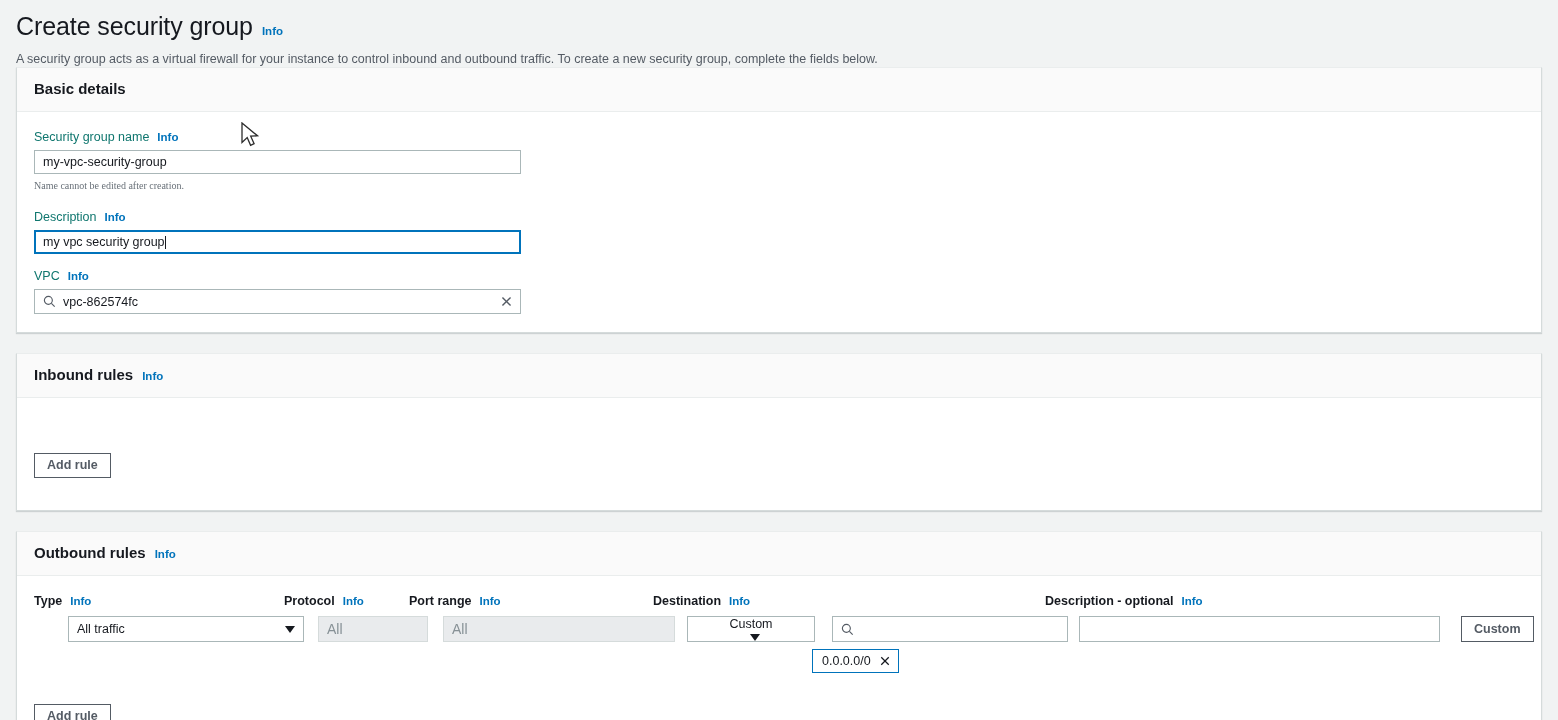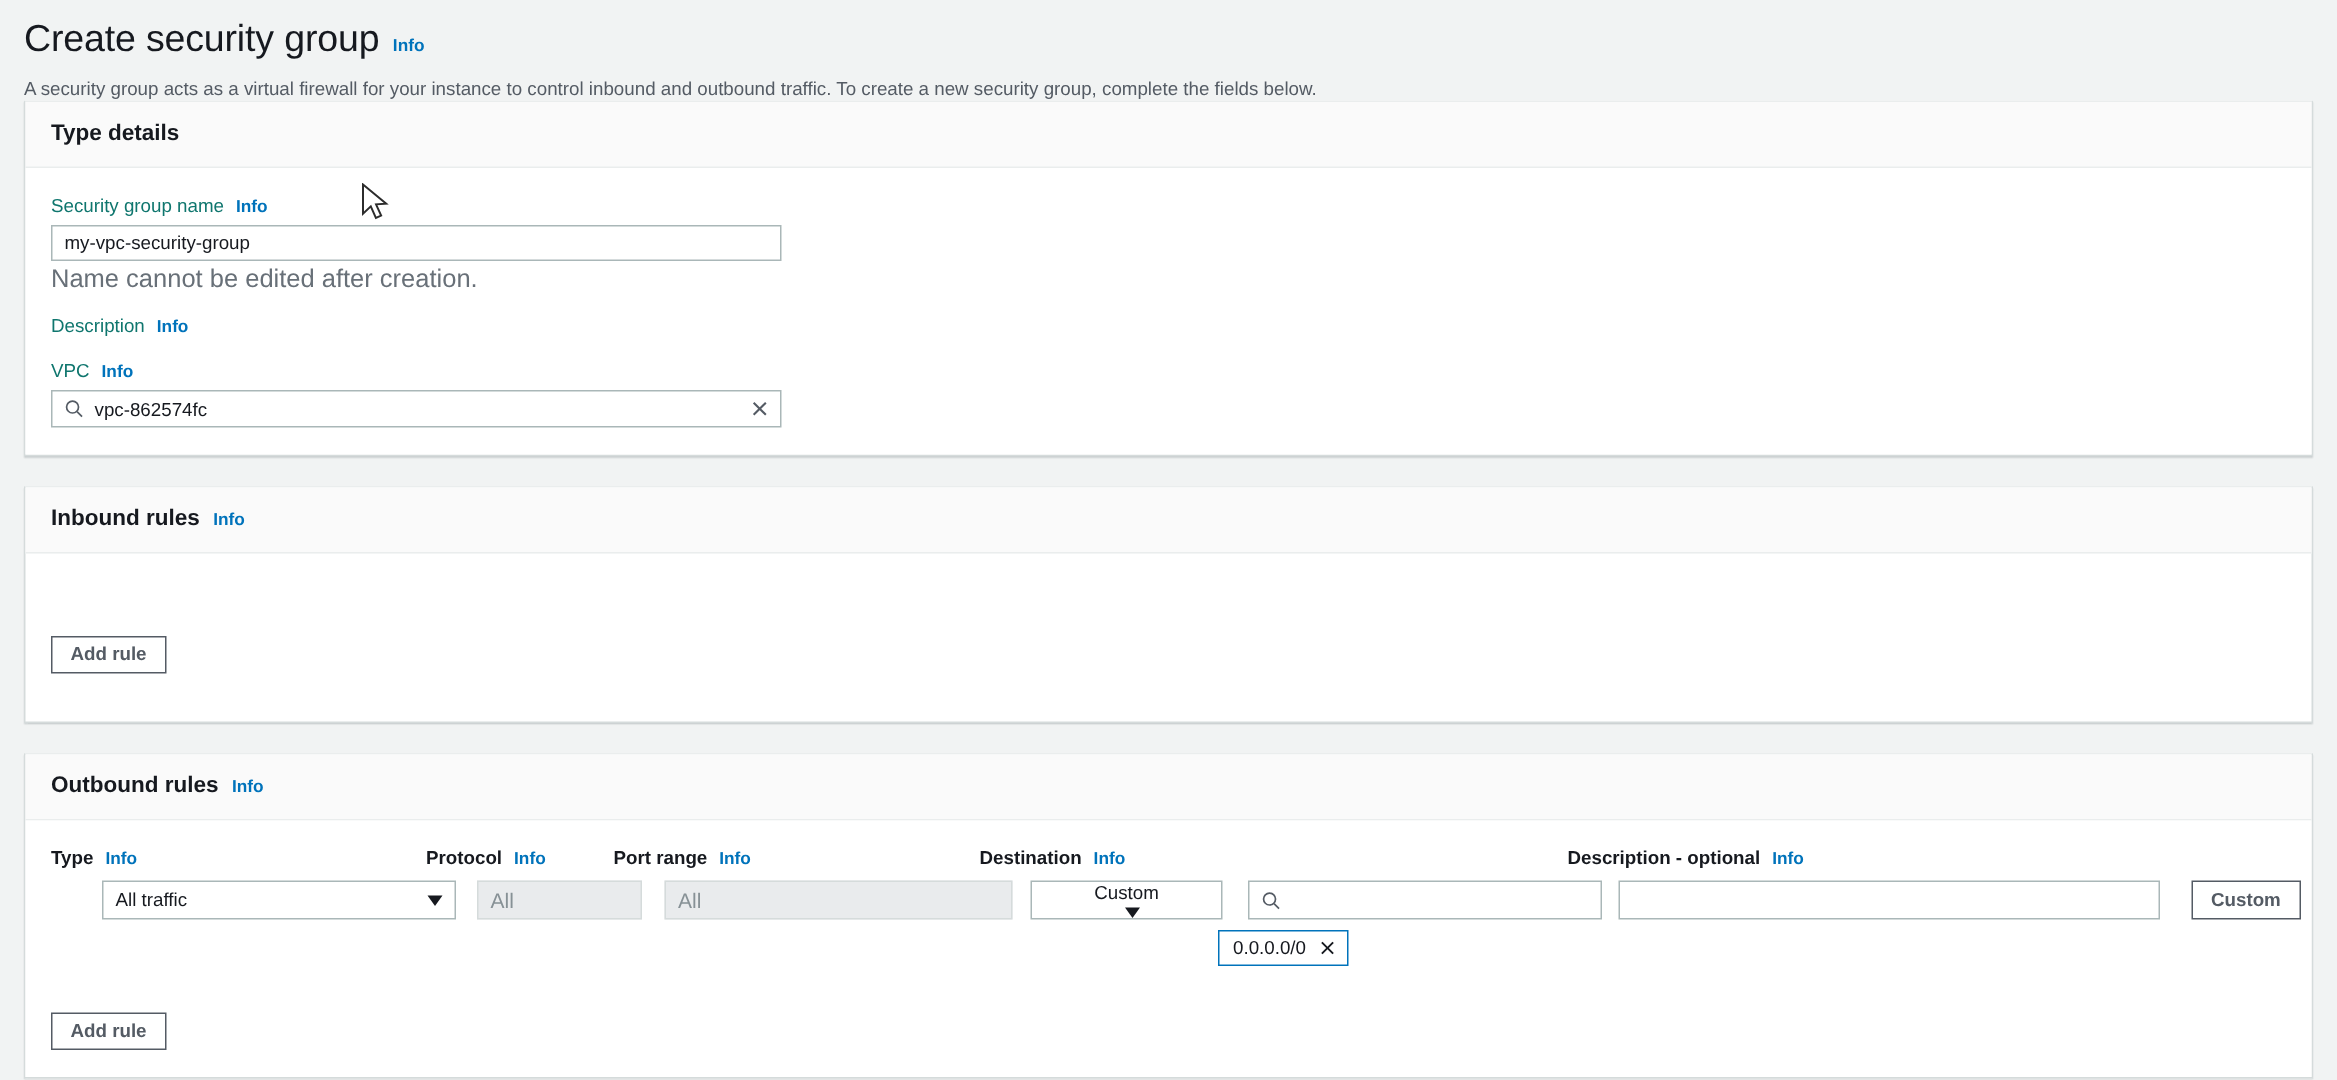--- a/index.html
+++ b/index.html
@@ -81,24 +81,25 @@
     align-items: baseline;
     gap: 8px;
     margin-bottom: 5px;
   }
   .field-label {
     font-size: 12.5px;
     color: #0f766e;
     line-height: 16px;
   }
   .field-hint {
-    font-size: 17px;
+    font-size: 10px;
     color: #687078;
     margin-top: 4px;
     line-height: 15px;
+    font-family: Liberation Serif, serif;
   }
   .text-input {
     width: 487px;
     height: 24px;
     border: 1px solid #aab7b8;
     background: #ffffff;
     font-size: 12.5px;
     font-family: "Liberation Sans", sans-serif;
     color: #16191f;
     padding: 0 8px;
@@ -293,41 +294,47 @@
 <div class="page-header">
   <div class="page-title-row">
     <h1 class="page-title">Create security group</h1>
     <a class="info-link">Info</a>
   </div>
   <div class="page-desc">A security group acts as a virtual firewall for your instance to control inbound and outbound traffic. To create a new security group, complete the fields below.</div>
 </div>
 
 <div class="panel">
   <div class="panel-header">
-    <span class="panel-title">Type details</span>
+    <span class="panel-title">Basic details</span>
   </div>
   <div class="panel-body">
 
     <div class="field">
       <div class="field-label-row">
         <span class="field-label">Security group name</span>
         <a class="info-link">Info</a>
       </div>
       <div class="text-input">
         <div class="input-value-wrap">
           <span>my-vpc-security-group</span>
         </div>
       </div>
       <div class="field-hint">Name cannot be edited after creation.</div>
     </div>
 
     <div class="field" style="margin-top:16px;">
       <div class="field-label-row">
         <span class="field-label">Description</span>
         <a class="info-link">Info</a>
+      </div>
+      <div class="text-input focused">
+        <div class="input-value-wrap">
+          <span>my vpc security group</span>
+            <span class="caret"></span>
+        </div>
       </div>
     </div>
 
     <div class="field" style="margin-top:14px;">
       <div class="field-label-row">
         <span class="field-label">VPC</span>
         <a class="info-link">Info</a>
       </div>
       <div class="select-search">
         <span>

